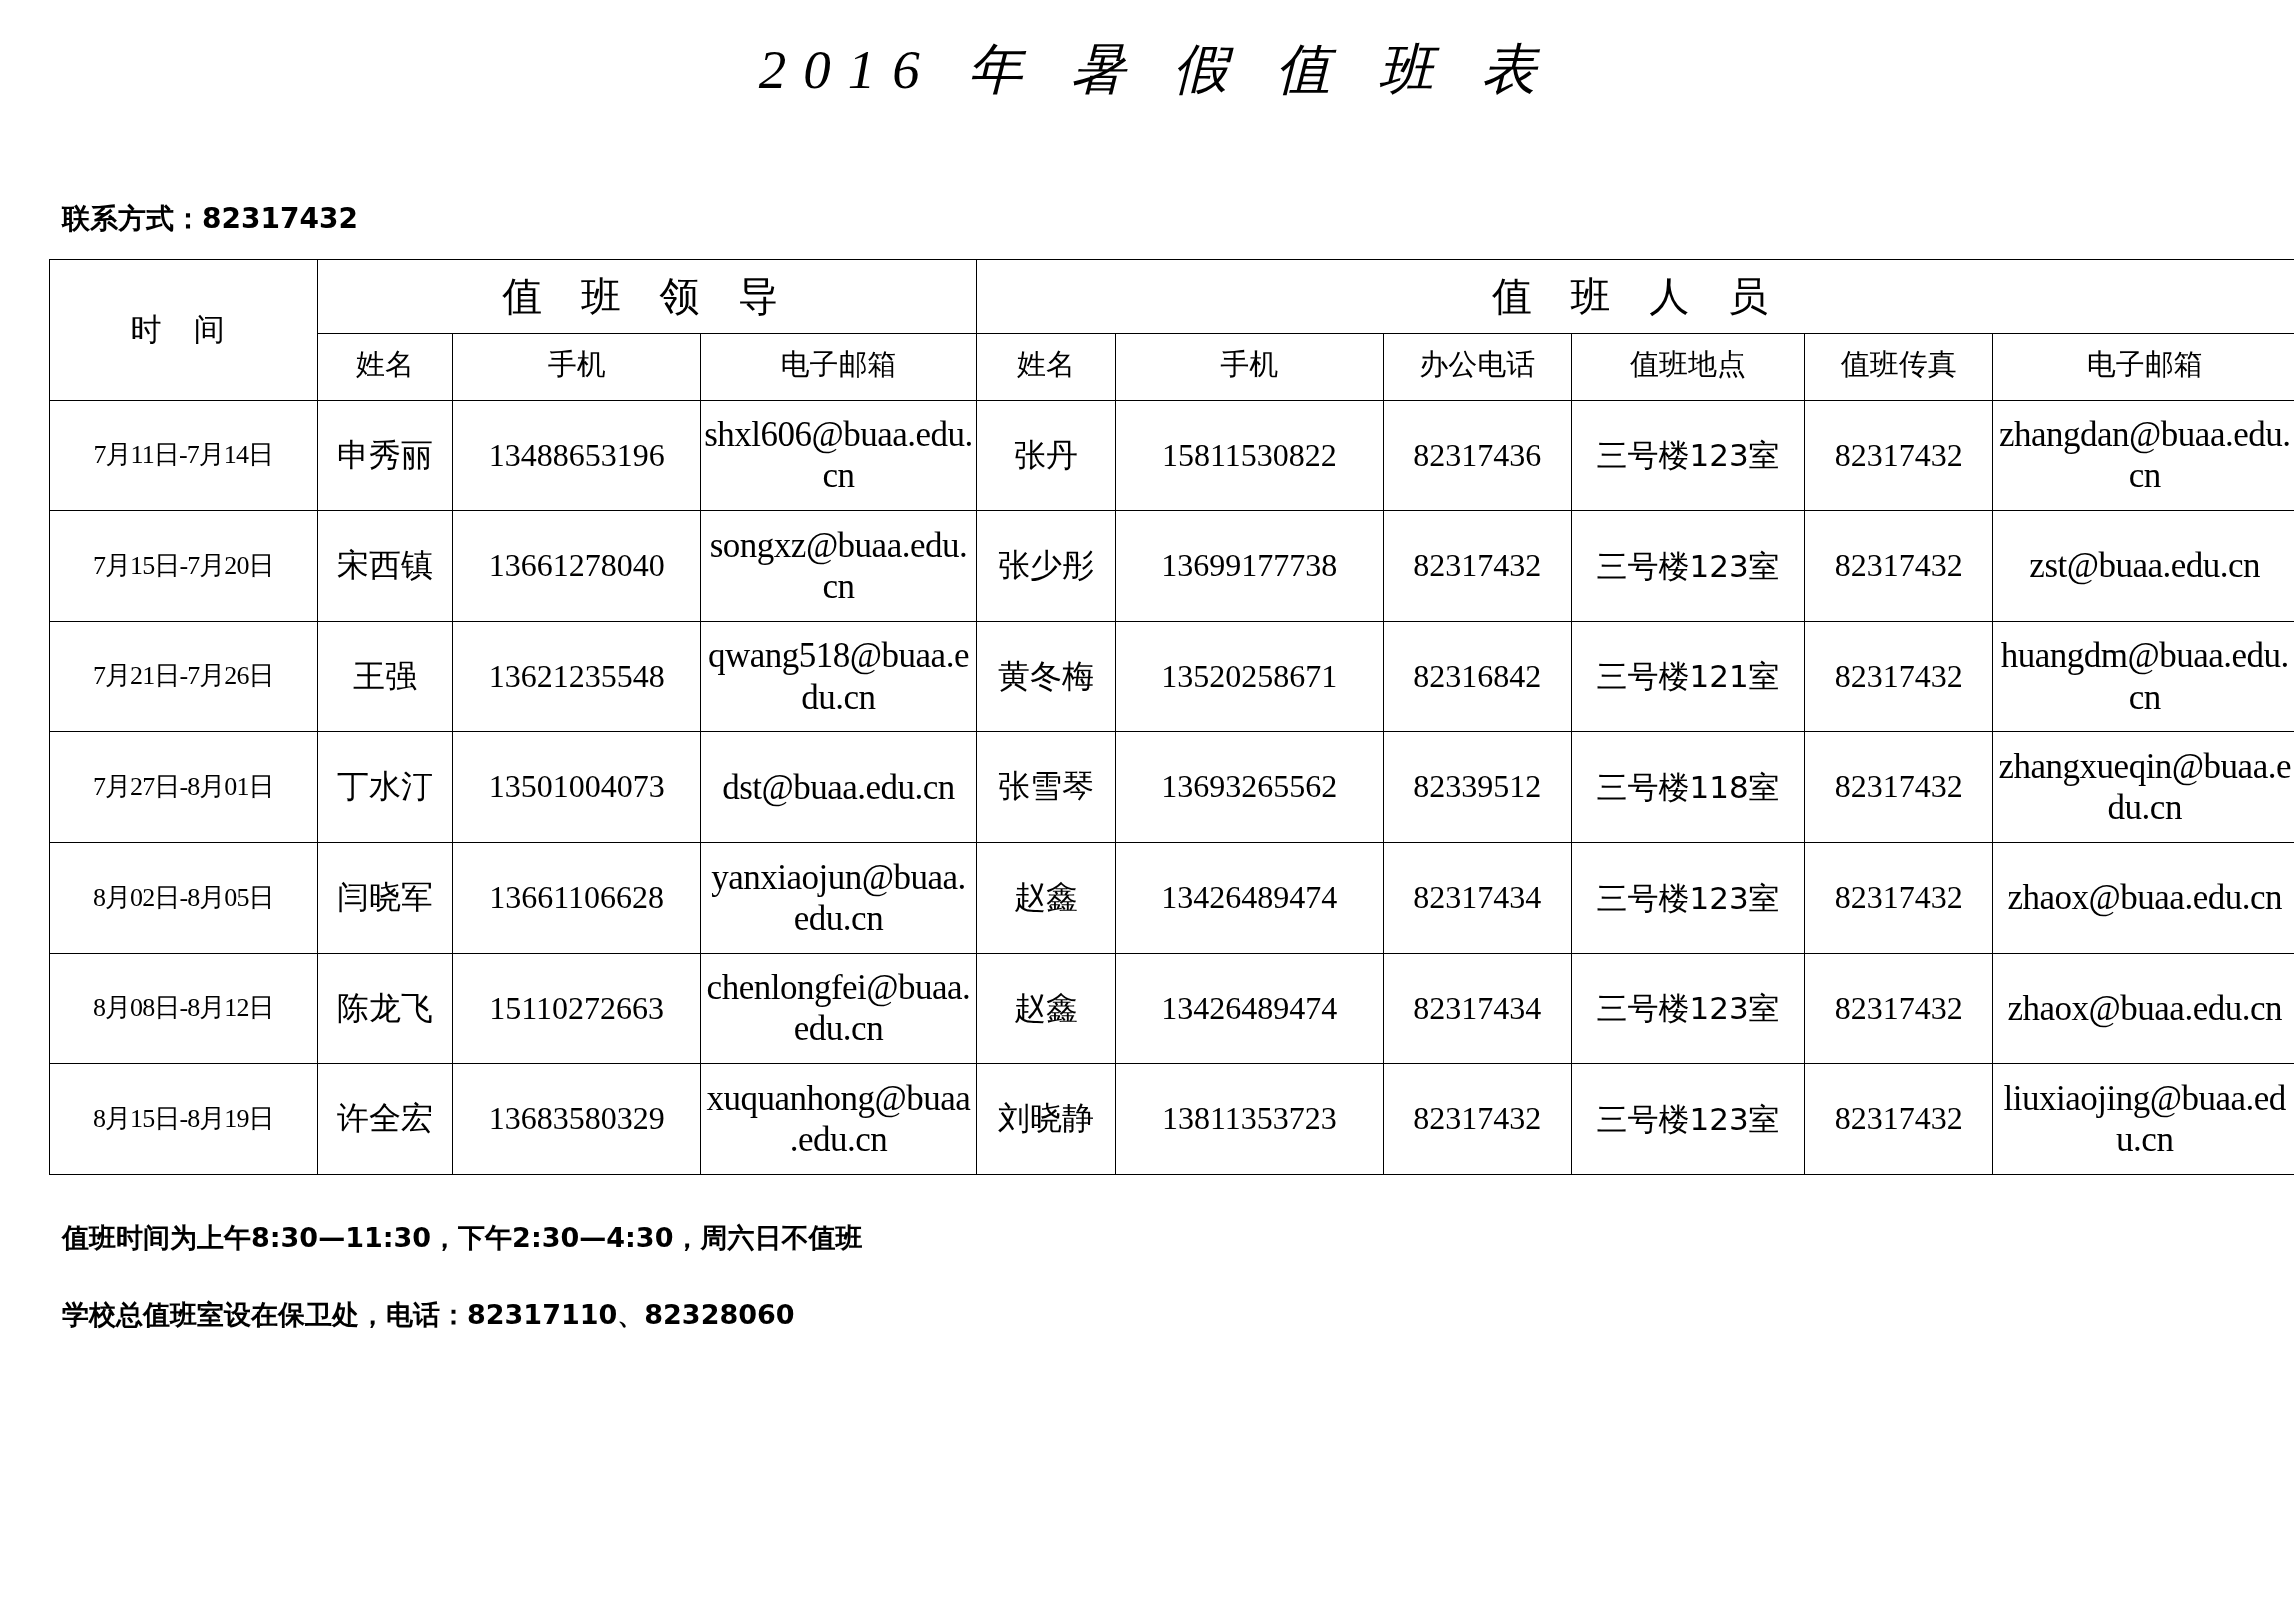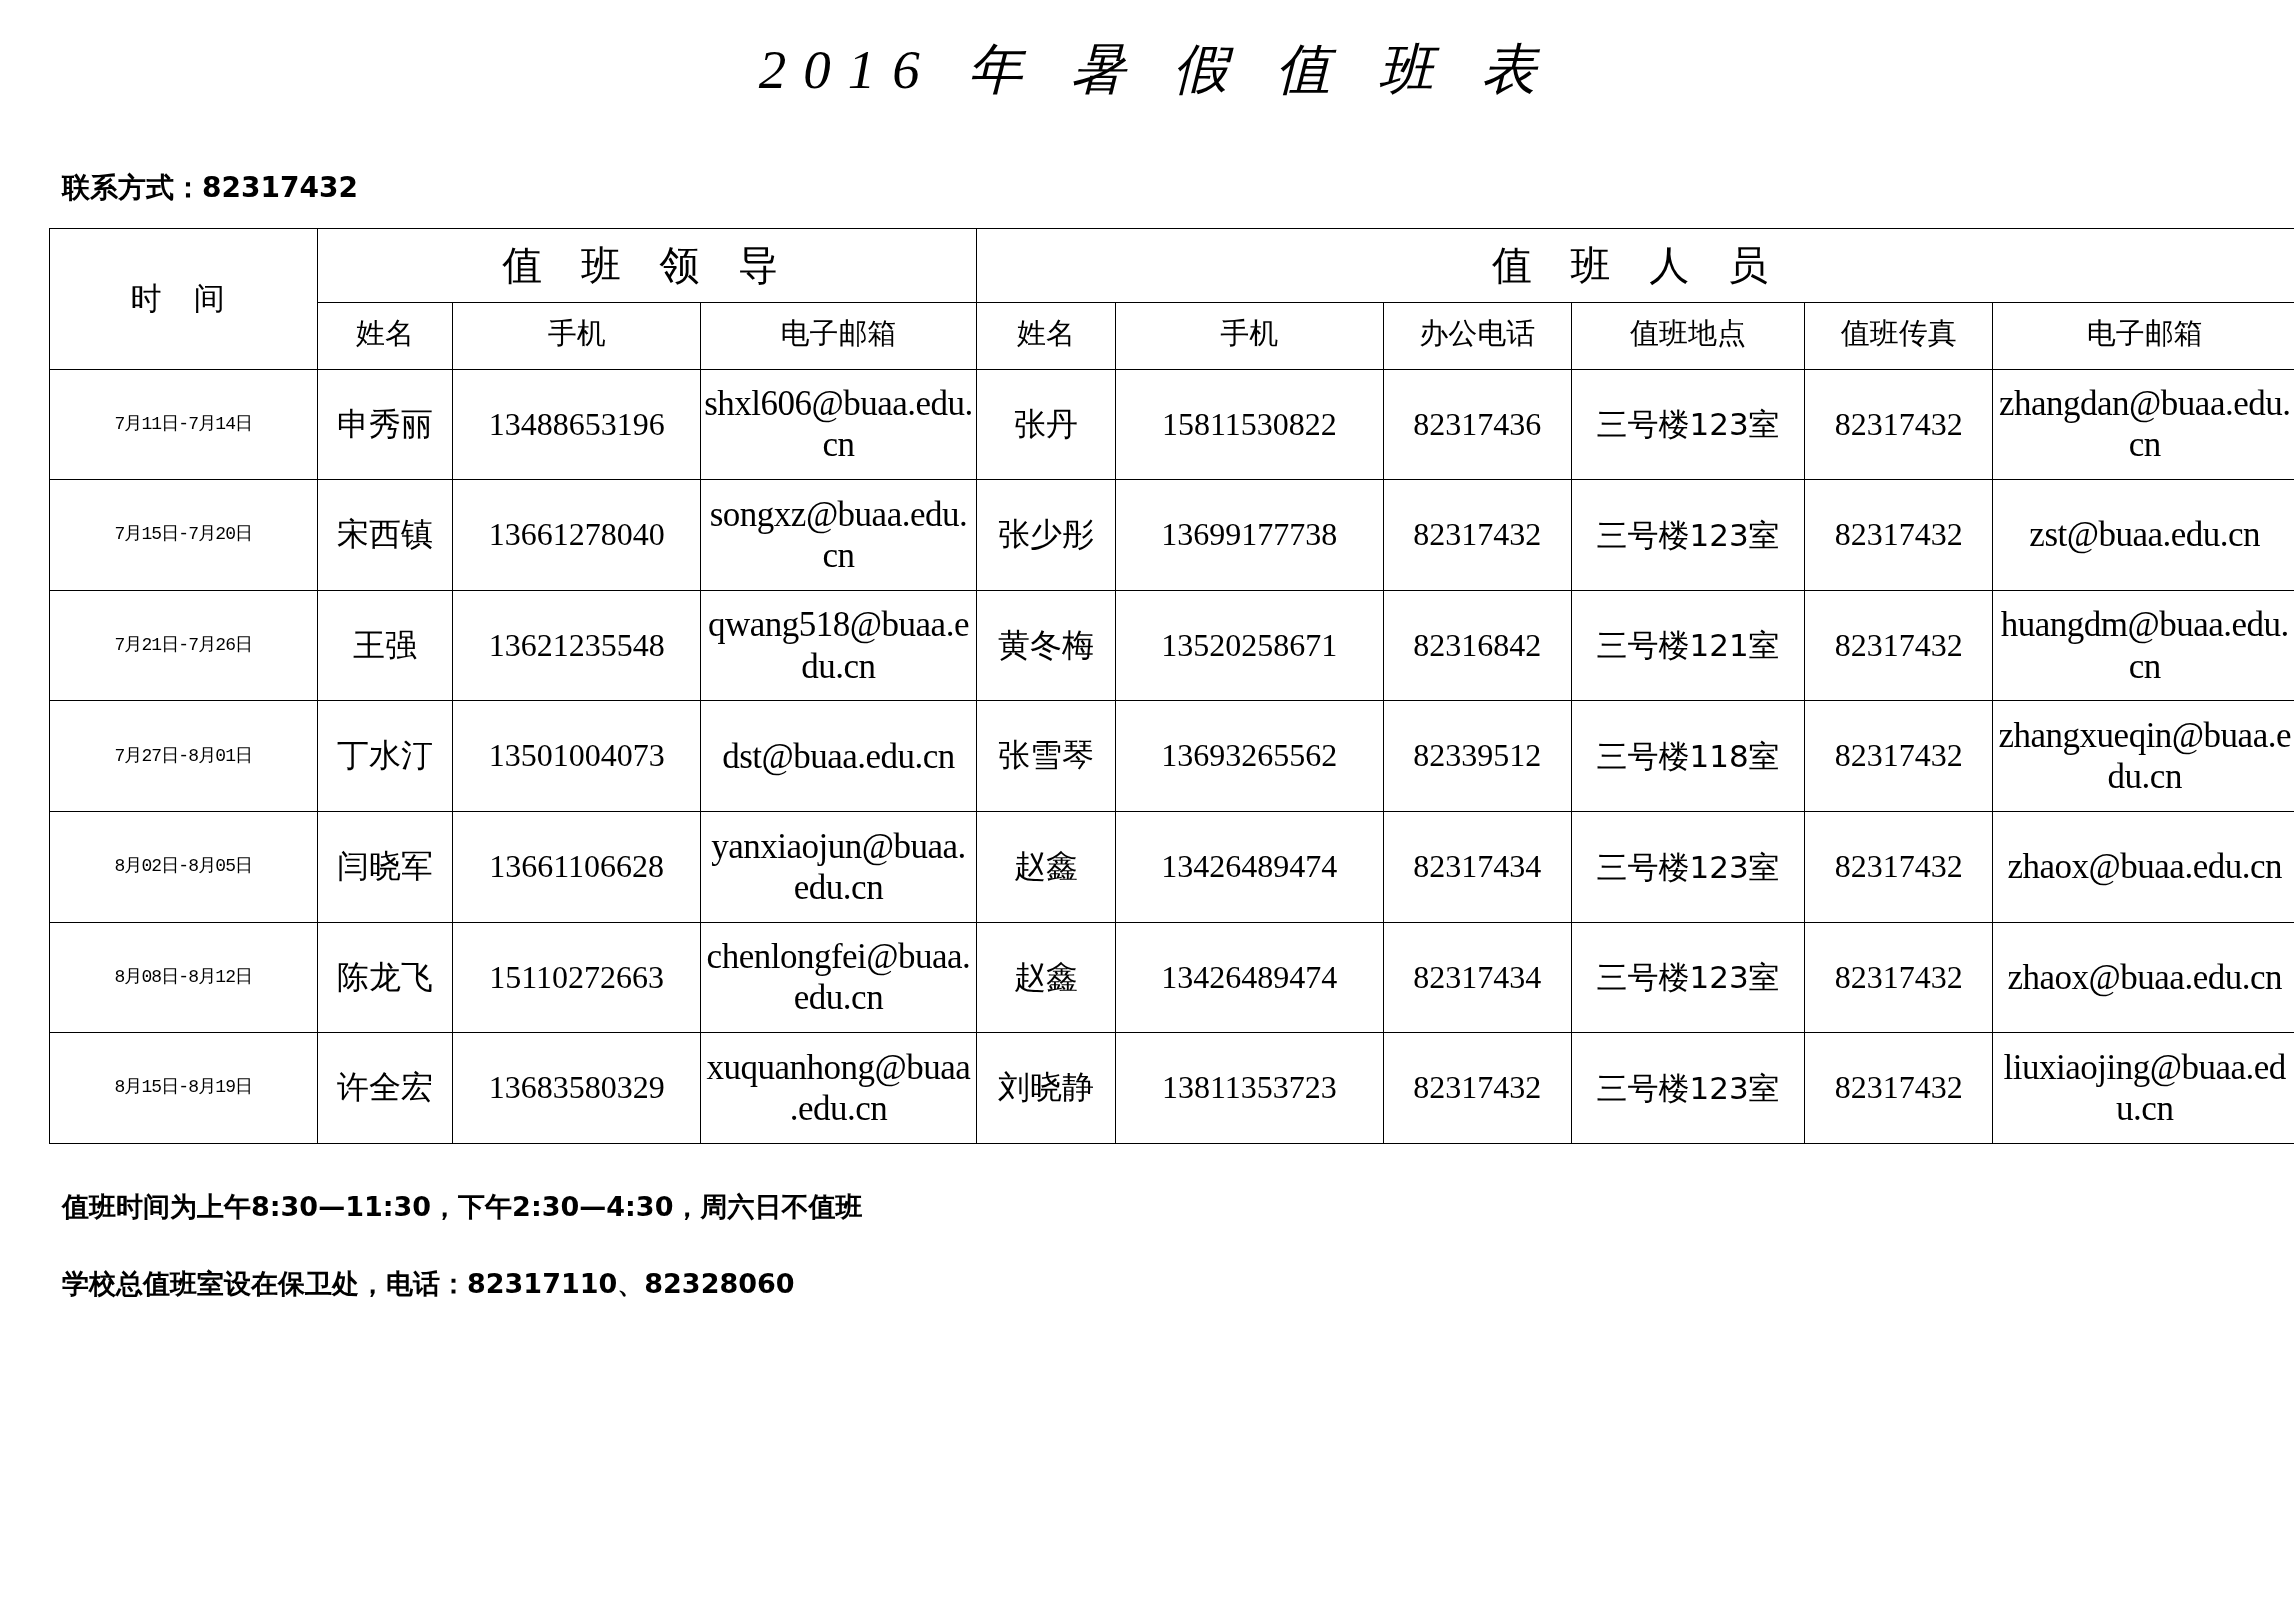--- a/index.html
+++ b/index.html
@@ -41,21 +41,21 @@
     justify-content: space-between;
     align-items: baseline;
     margin-top: 68px;
     padding: 0 9.4px 0 13px;
     font-size: 28px;
     font-family: "DejaVu Sans", "Liberation Sans", sans-serif;
     font-weight: bold;
   }
   .meta-left { white-space: nowrap; }
   .meta-left .unit-name { font-weight: bold; padding-left: 13px; }
-  .meta-right { white-space: nowrap; padding-right: 9.4px; }
+  .meta-right { white-space: nowrap; padding-right: 9.4px; margin-top: 31px; }
 
   
   table.duty {
     margin-top: 21px;
     border-collapse: collapse;
     width: 2248px;
     table-layout: fixed;
   }
   table.duty td, table.duty th {
     border: 1.9px solid #000000;
@@ -82,22 +82,22 @@
     font-family: "DejaVu Sans", "Liberation Sans", sans-serif;
     font-weight: bold;
   }
   .sub-head {
     font-size: 29px;
     font-family: Liberation Mono, monospace;
     font-weight: bold;
     height: 58px;
   }
   .cell-date {
-    font-size: 18px;
-    font-family: Liberation Mono, monospace;
+    font-size: 26px;
+    font-family: Liberation Serif, serif;
     font-weight: bold;
     letter-spacing: -0.9px;
   }
   .cell-name {
     font-size: 32px;
     font-family: "DejaVu Sans", "Liberation Sans", sans-serif;
     font-weight: bold;
   }
   .cell-num {
     font-size: 32px;

